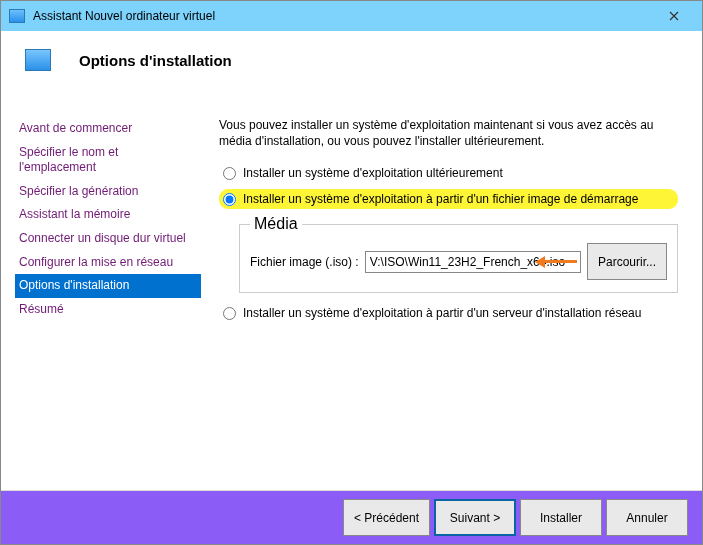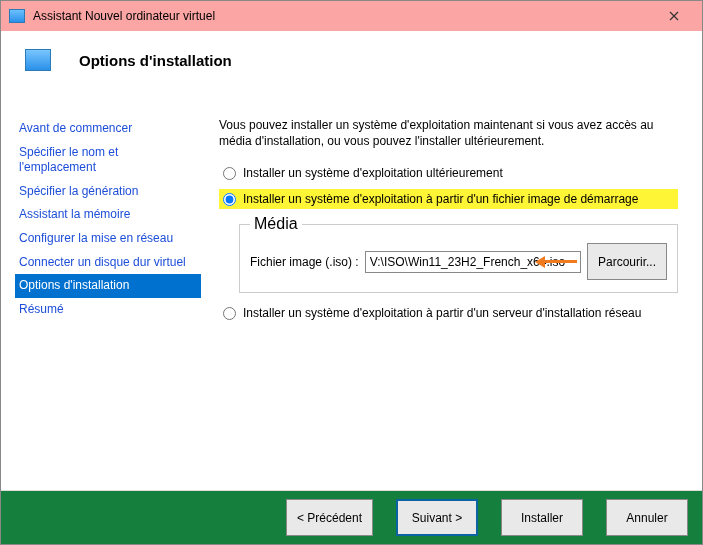--- a/index.html
+++ b/index.html
@@ -13,21 +13,21 @@
     height: 545px;
     border: 1px solid #888;
     position: relative;
     overflow: hidden;
   }
   .titlebar {
     height: 30px;
     display: flex;
     align-items: center;
     padding: 0 8px;
-    background: #fca5a5;
+    background: #7dd3fc;
   }
   .titlebar .app-icon {
     width: 16px; height: 14px;
     background: linear-gradient(#6cc0ff,#2a90e8);
     border: 1px solid #2a7ab8;
     margin-right: 8px;
   }
   .titlebar .title { flex: 1; font-size: 12px; }
   .titlebar .close {
     width: 40px; height: 28px;
@@ -57,21 +57,21 @@
     padding: 0 14px;
   }
 
   .sidebar {
     width: 186px;
     padding-top: 16px;
   }
   .sidebar .step {
     padding: 4px 8px 4px 4px;
     font-size: 12px;
-    color: #1d4ed8;
+    color: #701a75;
     cursor: pointer;
     line-height: 1.3;
   }
   .sidebar .step.active {
     background: #0071cf;
     color: #fff;
   }
 
   .main {
     flex: 1;
@@ -82,20 +82,21 @@
 
   .radio-row {
     display: flex;
     align-items: center;
     padding: 3px 4px;
     margin-bottom: 6px;
   }
   .radio-row input[type=radio] { margin: 0 7px 0 0; }
   .radio-row.highlight {
     background: #fef536;
+    border-radius: 9px;
   }
 
   fieldset.media {
     border: 1px solid #ccc;
     margin: 4px 0 10px 20px;
     padding: 10px 10px 12px 10px;
   }
   fieldset.media legend { padding: 0 4px; font-size: 16px; }
   .media-row { display: flex; align-items: center; gap: 6px; }
   .media-row label { white-space: nowrap; }
@@ -131,26 +132,26 @@
     background: #e9e9e9;
     font-family: inherit;
     font-size: 12px;
     cursor: pointer;
   }
 
   .footer {
     position: absolute;
     left: 0; right: 0; bottom: 0;
     height: 54px;
-    background: #15803d;
+    background: #8b5cf6;
     border-top: 1px solid #ddd;
     display: flex;
     align-items: center;
     justify-content: flex-end;
-    gap: 23px;
+    gap: 4px;
     padding-right: 14px;
   }
   .footer .btn { min-width: 82px; background: #e9e9e9; }
   .footer .btn.primary {
     border: 2px solid #0a64a4;
     background: #e9e9e9;
   }
 </style>
 </head>
 <body>
@@ -170,22 +171,22 @@
   <h1>Options d'installation</h1>
 </div>
 
 <div class="body-area">
 
   <div class="sidebar">
     <div class="step">Avant de commencer</div>
     <div class="step">Spécifier le nom et l'emplacement</div>
     <div class="step">Spécifier la génération</div>
     <div class="step">Assistant la mémoire</div>
+    <div class="step">Connecter un disque dur virtuel</div>
     <div class="step">Configurer la mise en réseau</div>
-    <div class="step">Connecter un disque dur virtuel</div>
     <div class="step active">Options d'installation</div>
     <div class="step">Résumé</div>
   </div>
 
   <div class="main">
     <div class="intro">Vous pouvez installer un système d'exploitation maintenant si vous avez accès au média d'installation, ou vous pouvez l'installer ultérieurement.</div>
 
     <label class="radio-row">
       <input type="radio" name="installopt" style="">
       <span>Installer un système d'exploitation ultérieurement</span>

